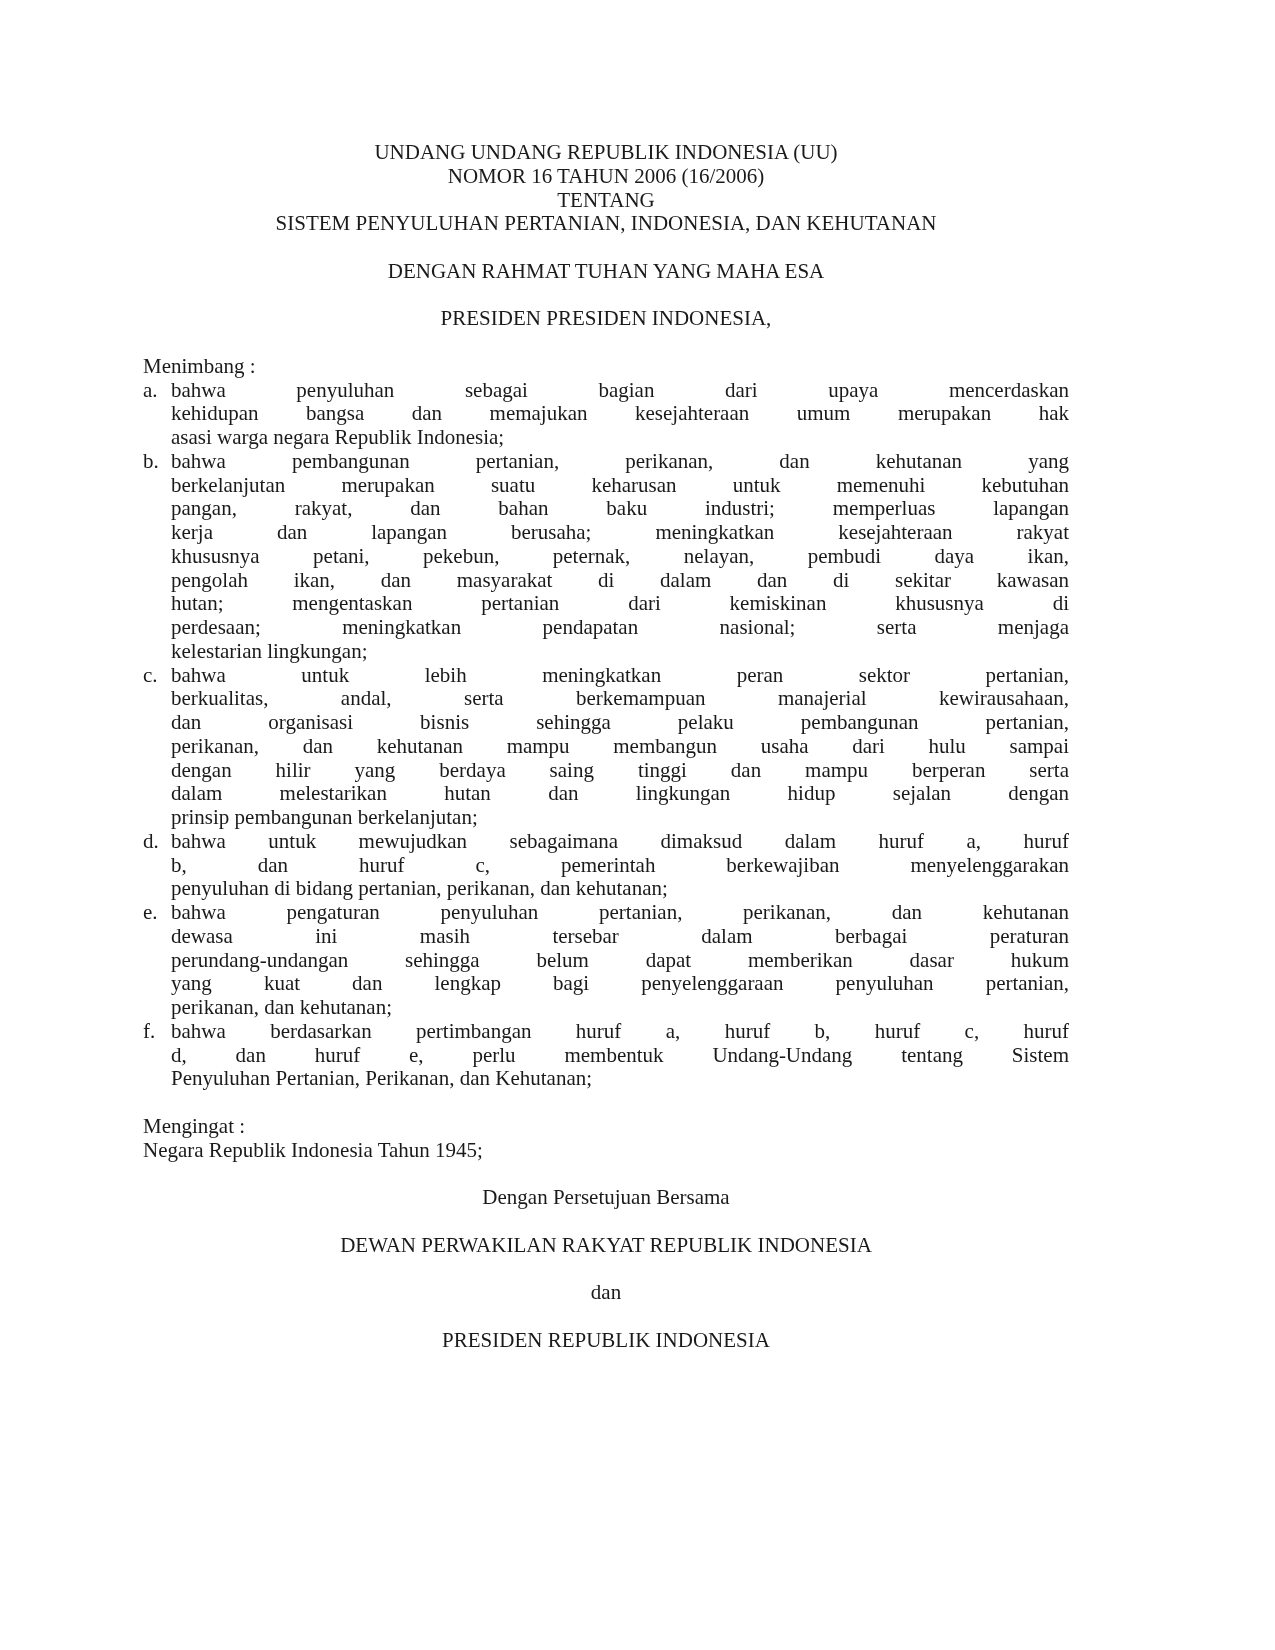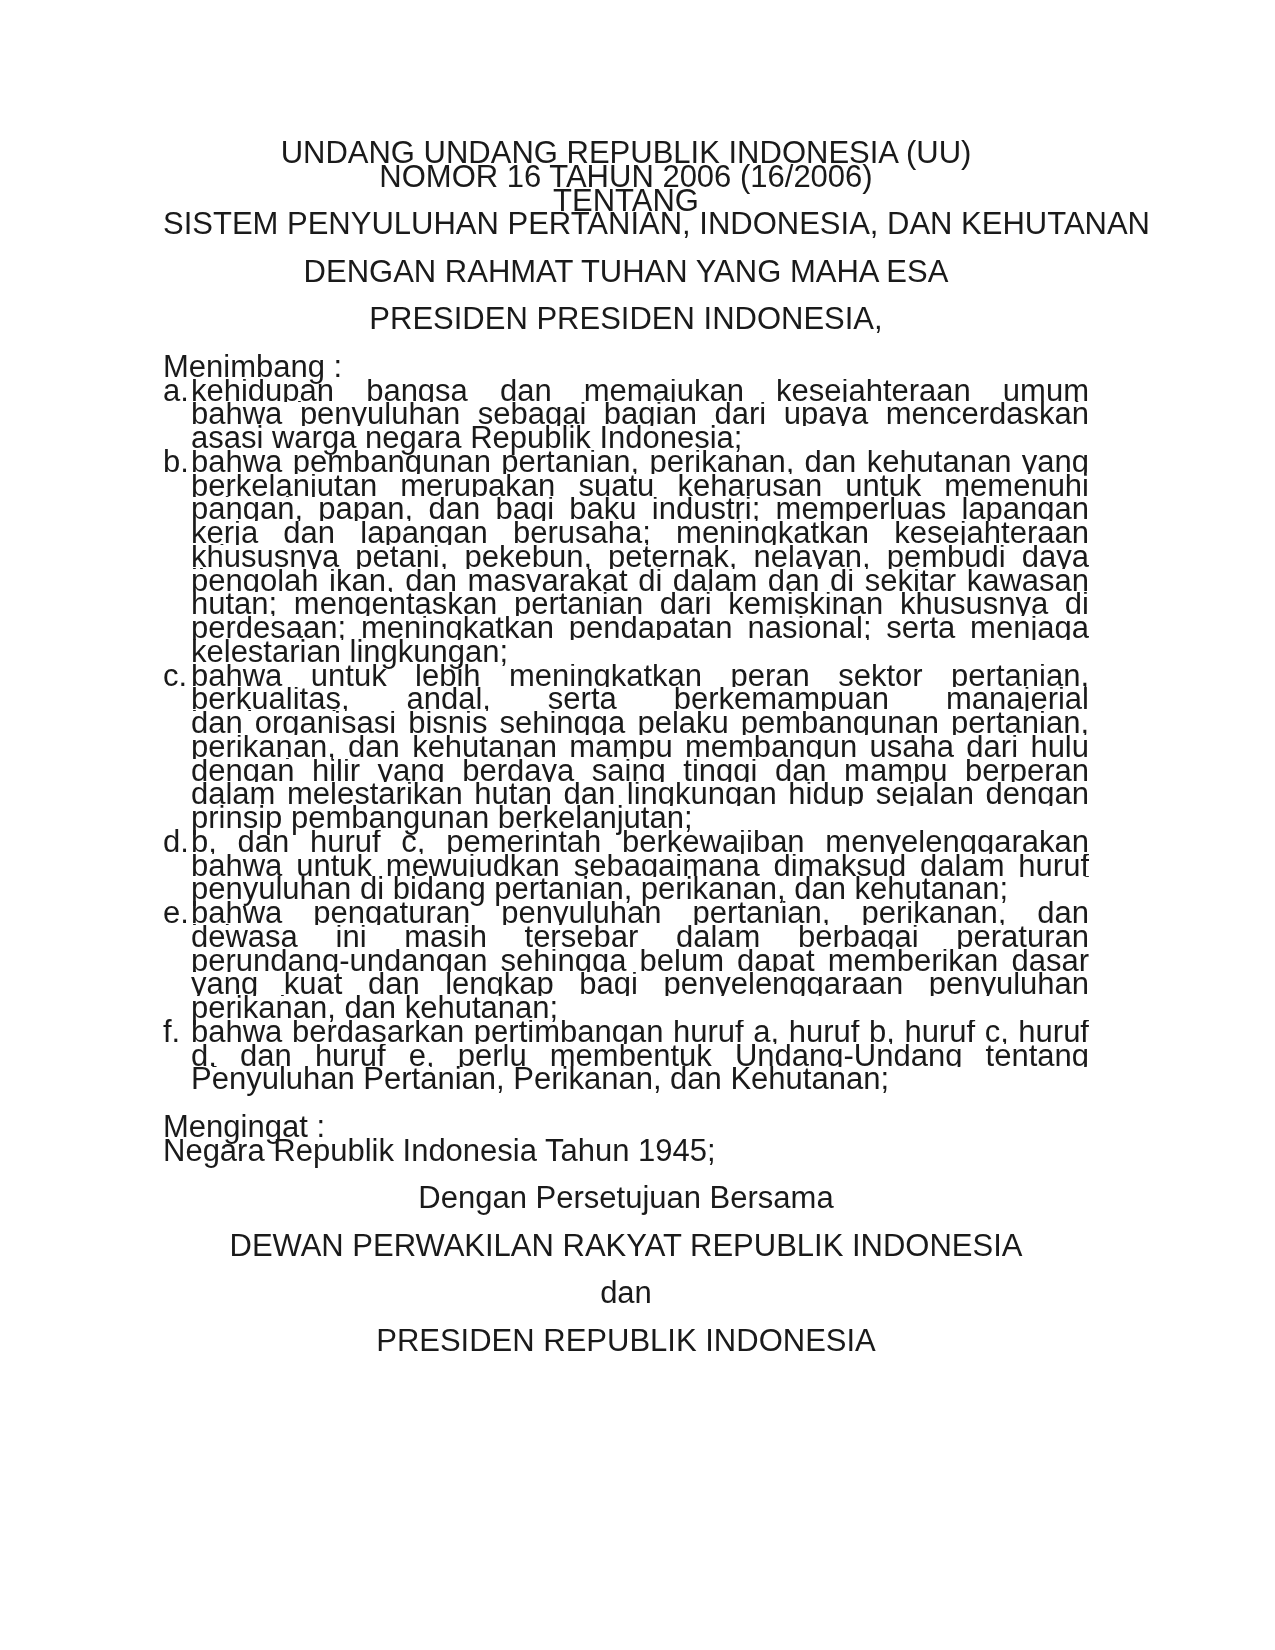--- a/index.html
+++ b/index.html
@@ -1,20 +1,20 @@
 <!DOCTYPE html>
 <html><head>
 <meta charset="utf-8">
 <style>
   html, body { margin: 0; padding: 0; background: #ffffff; }
   body { width: 1275px; height: 1650px; position: relative; overflow: hidden; }
   .page {
     position: absolute; left: 143px; top: 141px; width: 926px;
-    font-family: Liberation Sans, sans-serif;
-    font-size: 31px; line-height: 23.75px; color: #1a1a1a; margin-left: 20px;
+    font-family: Liberation Serif, serif;
+    font-size: 21px; line-height: 23.75px; color: #1a1a1a;
   }
   .center { text-align: center; white-space: pre; }
   .gap { height: 23.75px; }
   .line { white-space: nowrap; }
   .just { text-align: justify; text-align-last: justify; white-space: normal; height: 23.75px; overflow: hidden; }
   .item { position: relative; }
   .item .lbl { position: absolute; left: 0; top: 0; }
   .item .body { margin-left: 28px; }
   .section-label { white-space: pre; }
 </style>
@@ -32,31 +32,31 @@
   <div class="center">DENGAN RAHMAT TUHAN YANG MAHA ESA</div>
   <div class="gap"></div>
   <div class="center">PRESIDEN PRESIDEN INDONESIA,</div>
   <div class="gap"></div>
 
   <div class="section-label">Menimbang :</div>
   <div id="menimbang-list">
       <div class="item">
         <span class="lbl">a.</span>
         <div class="body">
+          <div class="just">bahwa penyuluhan sebagai bagian dari upaya mencerdaskan</div>
           <div class="just">kehidupan bangsa dan memajukan kesejahteraan umum merupakan hak</div>
-          <div class="just">bahwa penyuluhan sebagai bagian dari upaya mencerdaskan</div>
           <div class="line">asasi warga negara Republik Indonesia;</div>
         </div>
       </div>
       <div class="item">
         <span class="lbl">b.</span>
         <div class="body">
           <div class="just">bahwa pembangunan pertanian, perikanan, dan kehutanan yang</div>
           <div class="just">berkelanjutan merupakan suatu keharusan untuk memenuhi kebutuhan</div>
-          <div class="just">pangan, papan, dan bagi baku industri; memperluas lapangan</div>
+          <div class="just">pangan, rakyat, dan bahan baku industri; memperluas lapangan</div>
           <div class="just">kerja dan lapangan berusaha; meningkatkan kesejahteraan rakyat</div>
           <div class="just">khususnya petani, pekebun, peternak, nelayan, pembudi daya ikan,</div>
           <div class="just">pengolah ikan, dan masyarakat di dalam dan di sekitar kawasan</div>
           <div class="just">hutan; mengentaskan pertanian dari kemiskinan khususnya di</div>
           <div class="just">perdesaan; meningkatkan pendapatan nasional; serta menjaga</div>
           <div class="line">kelestarian lingkungan;</div>
         </div>
       </div>
       <div class="item">
         <span class="lbl">c.</span>
@@ -66,22 +66,22 @@
           <div class="just">dan organisasi bisnis sehingga pelaku pembangunan pertanian,</div>
           <div class="just">perikanan, dan kehutanan mampu membangun usaha dari hulu sampai</div>
           <div class="just">dengan hilir yang berdaya saing tinggi dan mampu berperan serta</div>
           <div class="just">dalam melestarikan hutan dan lingkungan hidup sejalan dengan</div>
           <div class="line">prinsip pembangunan berkelanjutan;</div>
         </div>
       </div>
       <div class="item">
         <span class="lbl">d.</span>
         <div class="body">
+          <div class="just">bahwa untuk mewujudkan sebagaimana dimaksud dalam huruf a, huruf</div>
           <div class="just">b, dan huruf c, pemerintah berkewajiban menyelenggarakan</div>
-          <div class="just">bahwa untuk mewujudkan sebagaimana dimaksud dalam huruf a, huruf</div>
           <div class="line">penyuluhan di bidang pertanian, perikanan, dan kehutanan;</div>
         </div>
       </div>
       <div class="item">
         <span class="lbl">e.</span>
         <div class="body">
           <div class="just">bahwa pengaturan penyuluhan pertanian, perikanan, dan kehutanan</div>
           <div class="just">dewasa ini masih tersebar dalam berbagai peraturan</div>
           <div class="just">perundang-undangan sehingga belum dapat memberikan dasar hukum</div>
           <div class="just">yang kuat dan lengkap bagi penyelenggaraan penyuluhan pertanian,</div>

